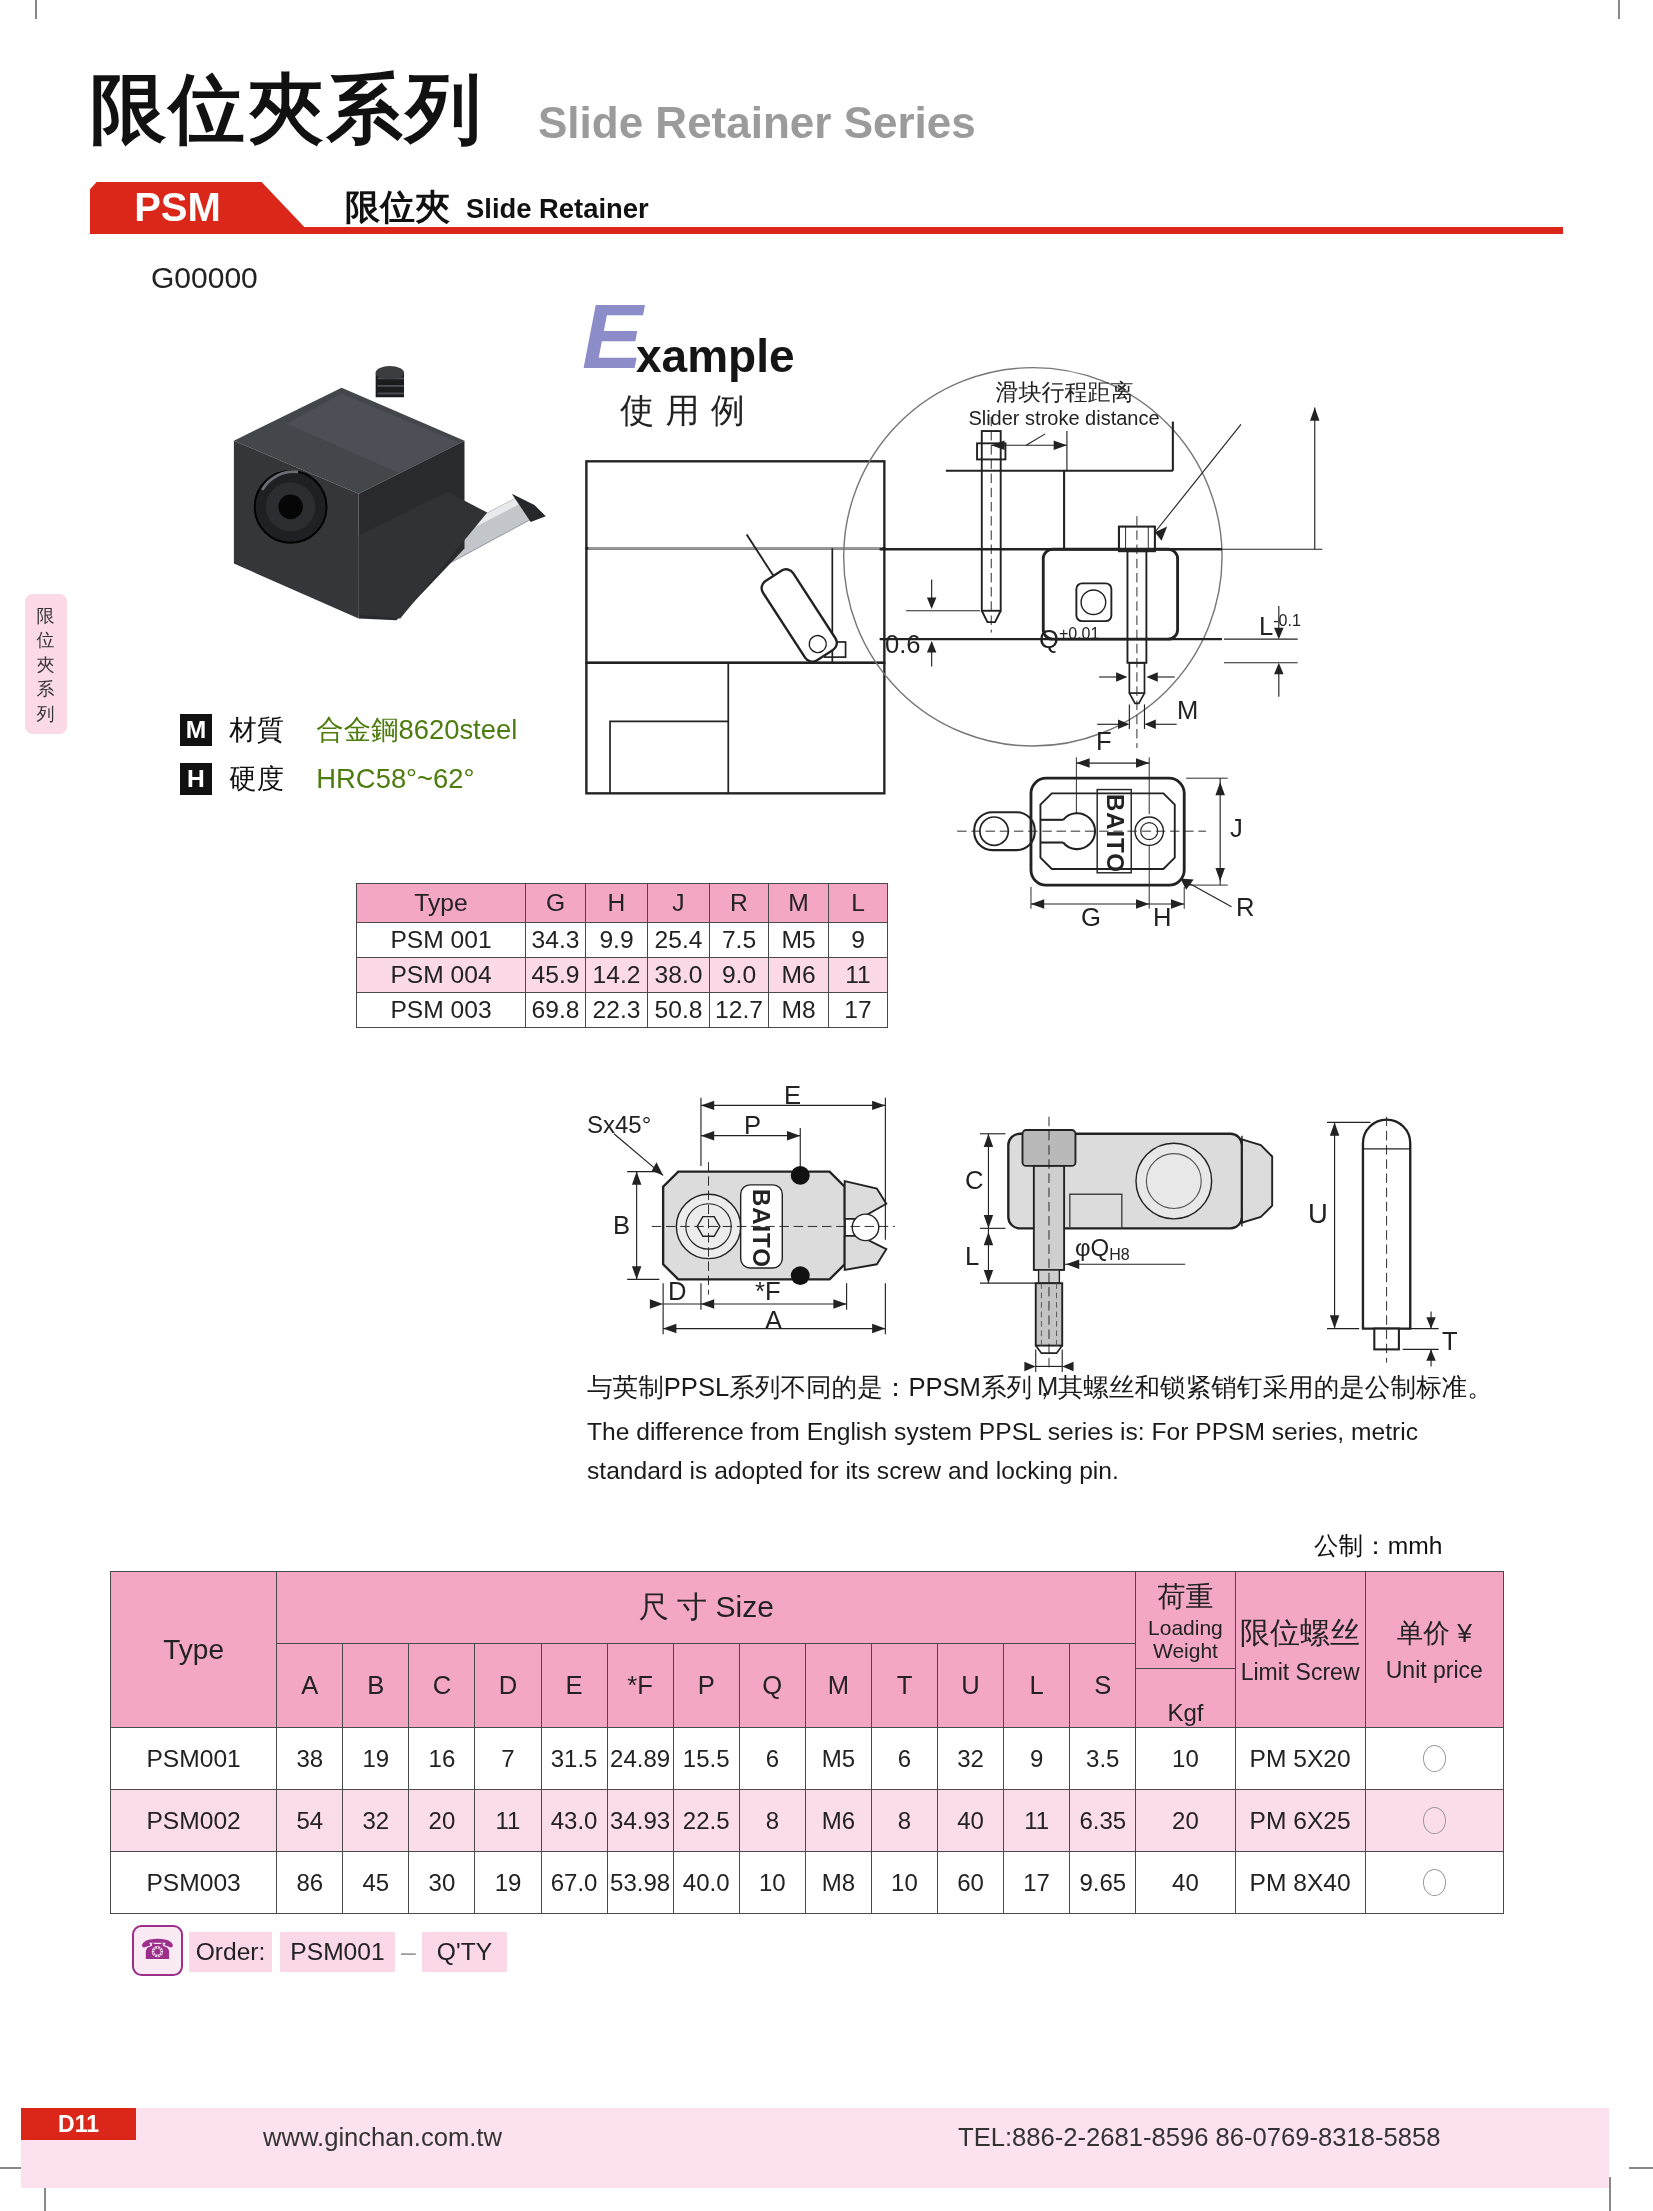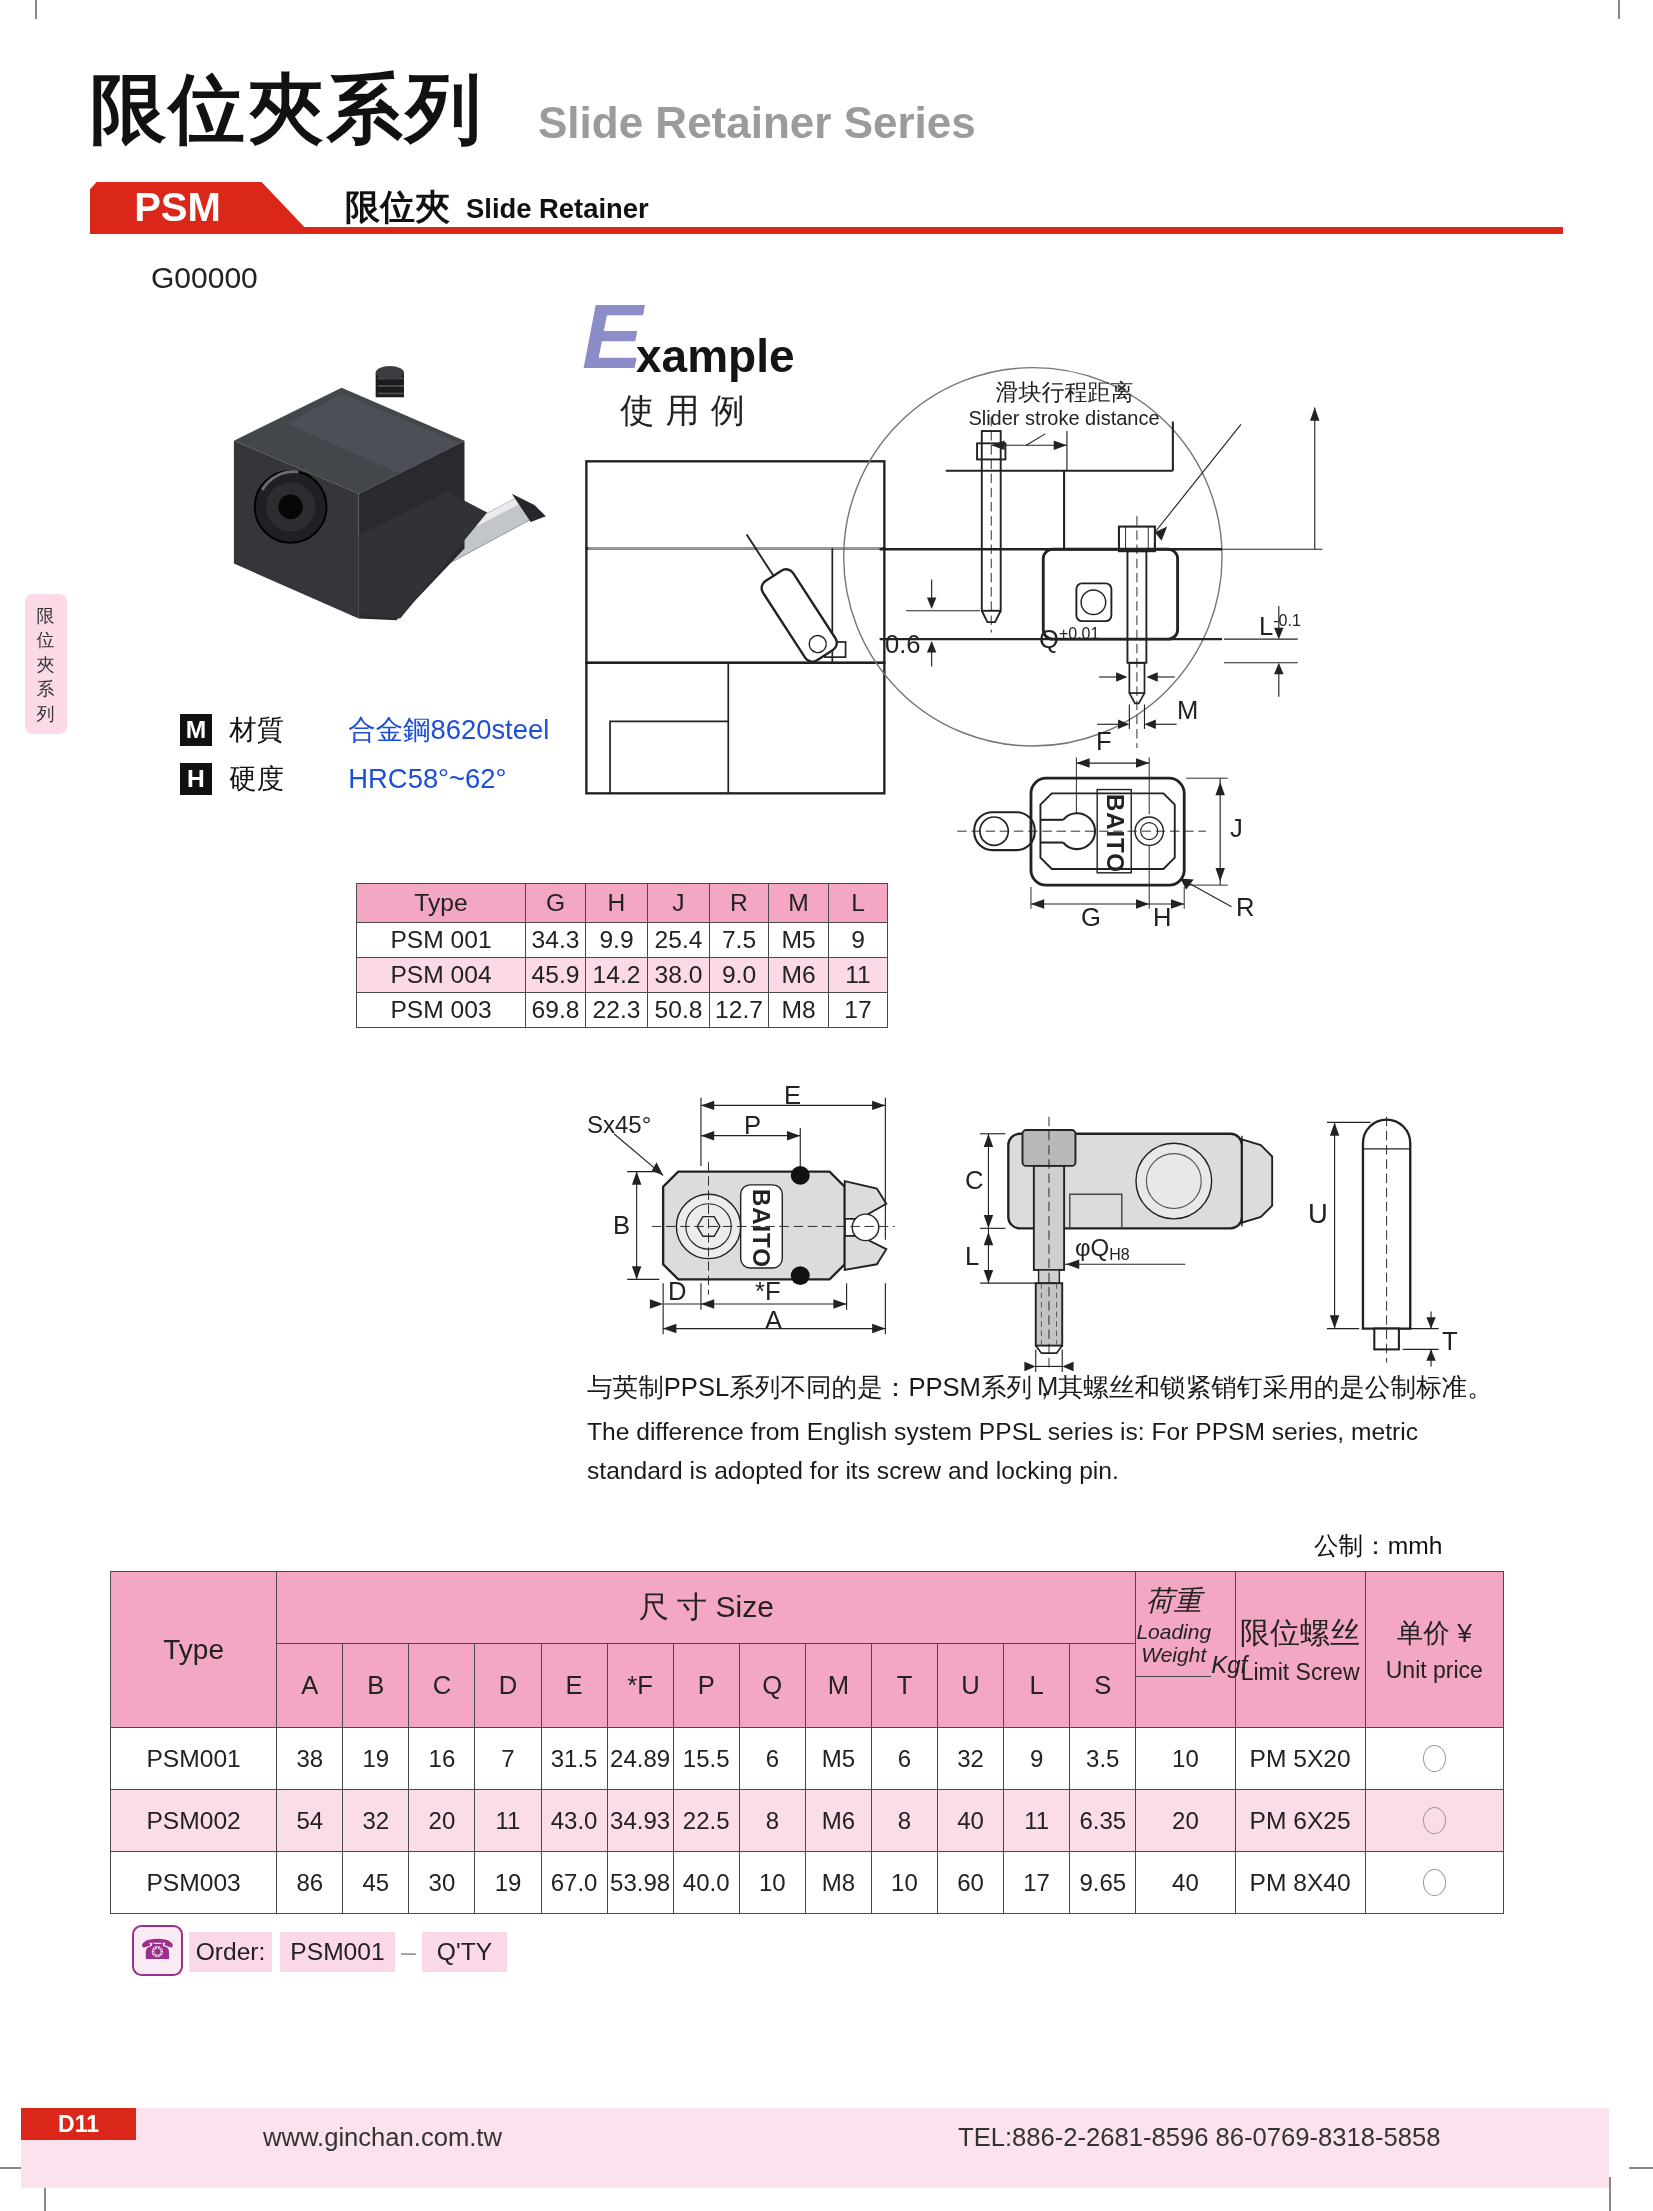--- a/index.html
+++ b/index.html
@@ -31,40 +31,40 @@
   .slider-cn{position:absolute;left:946px;top:377px;width:237px;text-align:center;font-size:23px;color:#222;}
   .slider-en{position:absolute;left:927px;top:407px;width:274px;text-align:center;font-size:20px;color:#222;}
   .screw-note{position:absolute;left:1242px;top:273px;width:350px;}
   .screw-note .cn{font-size:24.6px;font-weight:600;color:#1c1c1c;line-height:33px;}
   .screw-note .en{font-size:20px;color:#222;line-height:24.6px;margin-top:5.7px;}
   
   .mat-row{position:absolute;left:180px;height:34px;line-height:34px;}
   .mat-ic{display:inline-block;width:32px;height:32px;background:#111;color:#fff;font-weight:bold;font-size:24.6px;
           text-align:center;line-height:32px;vertical-align:middle;}
   .mat-lb{display:inline-block;margin-left:13.2px;font-size:27.4px;color:#111;vertical-align:middle;}
-  .mat-vl{display:inline-block;margin-left:60px;font-size:27.4px;color:#1d4ed8;vertical-align:middle;text-align:right;}
+  .mat-vl{display:inline-block;margin-left:28px;font-size:27.4px;color:#4d7c0f;vertical-align:middle;text-align:right;}
   
   .stable{position:absolute;border-collapse:collapse;table-layout:fixed;background:#fff;}
   .stable th,.stable td{border:1.9px solid #4a4a4a;text-align:center;font-weight:normal;padding:0;}
   .stable th{background:#f3a7c4;font-size:24.6px;color:#222;height:38px;}
   .stable td{font-size:24.6px;color:#222;height:34px;}
   .stable tr.pink td{background:#fbd9e7;}
   
   .series-cn{position:absolute;left:587px;top:1370px;font-size:25.6px;color:#1a1a1a;}
   .series-en{position:absolute;left:587px;font-size:24.6px;color:#1a1a1a;}
   .metric{position:absolute;left:1314px;top:1529px;width:189px;text-align:left;font-size:24.6px;color:#111;}
   
   .btable{position:absolute;border-collapse:collapse;table-layout:fixed;background:#fff;}
   .btable th,.btable td{border:1.9px solid #4a4a4a;text-align:center;padding:0;color:#222;}
   .btable th{background:#f3a7c4;font-weight:normal;}
   .btable td{font-size:24px;}
   .btable tr.pink td{background:#fbdce9;}
   .btable td.white{background:#fff;}
   .circle{width:21px;height:24.6px;border:1.9px solid #9a9a9a;border-radius:50%;margin:0 auto;}
-  .loadwrap{display:flex;height:155px;font-style:italic;}
+  .loadwrap{display:flex;flex-direction:column;height:155px;}
   .loadtop{height:104px;border-bottom:1.9px solid #4a4a4a;display:flex;flex-direction:column;justify-content:center;}
   .loadbot{flex:1;display:flex;align-items:center;justify-content:center;font-size:24px;margin-top:30px;}
   
   .ord-ic{position:absolute;left:132px;top:1925px;width:47px;height:47px;border:2.8px solid #9b2f8b;border-radius:9.5px;
           background:#faeaf4;text-align:center;line-height:45px;font-size:28px;color:#9b2f8b;}
   .ord-box{position:absolute;top:1932px;height:40px;background:#fbd8e8;text-align:center;line-height:40px;font-size:24.6px;color:#222;}
   .ord-dash{position:absolute;left:401px;top:1932px;font-size:26.5px;color:#999;line-height:40px;}
   
   .foot-bar{position:absolute;left:21px;top:2108px;width:1588px;height:80px;background:#fbe2ee;}
   .foot-no{position:absolute;left:21px;top:2108px;width:115px;height:32px;background:#db261a;color:#fff;

